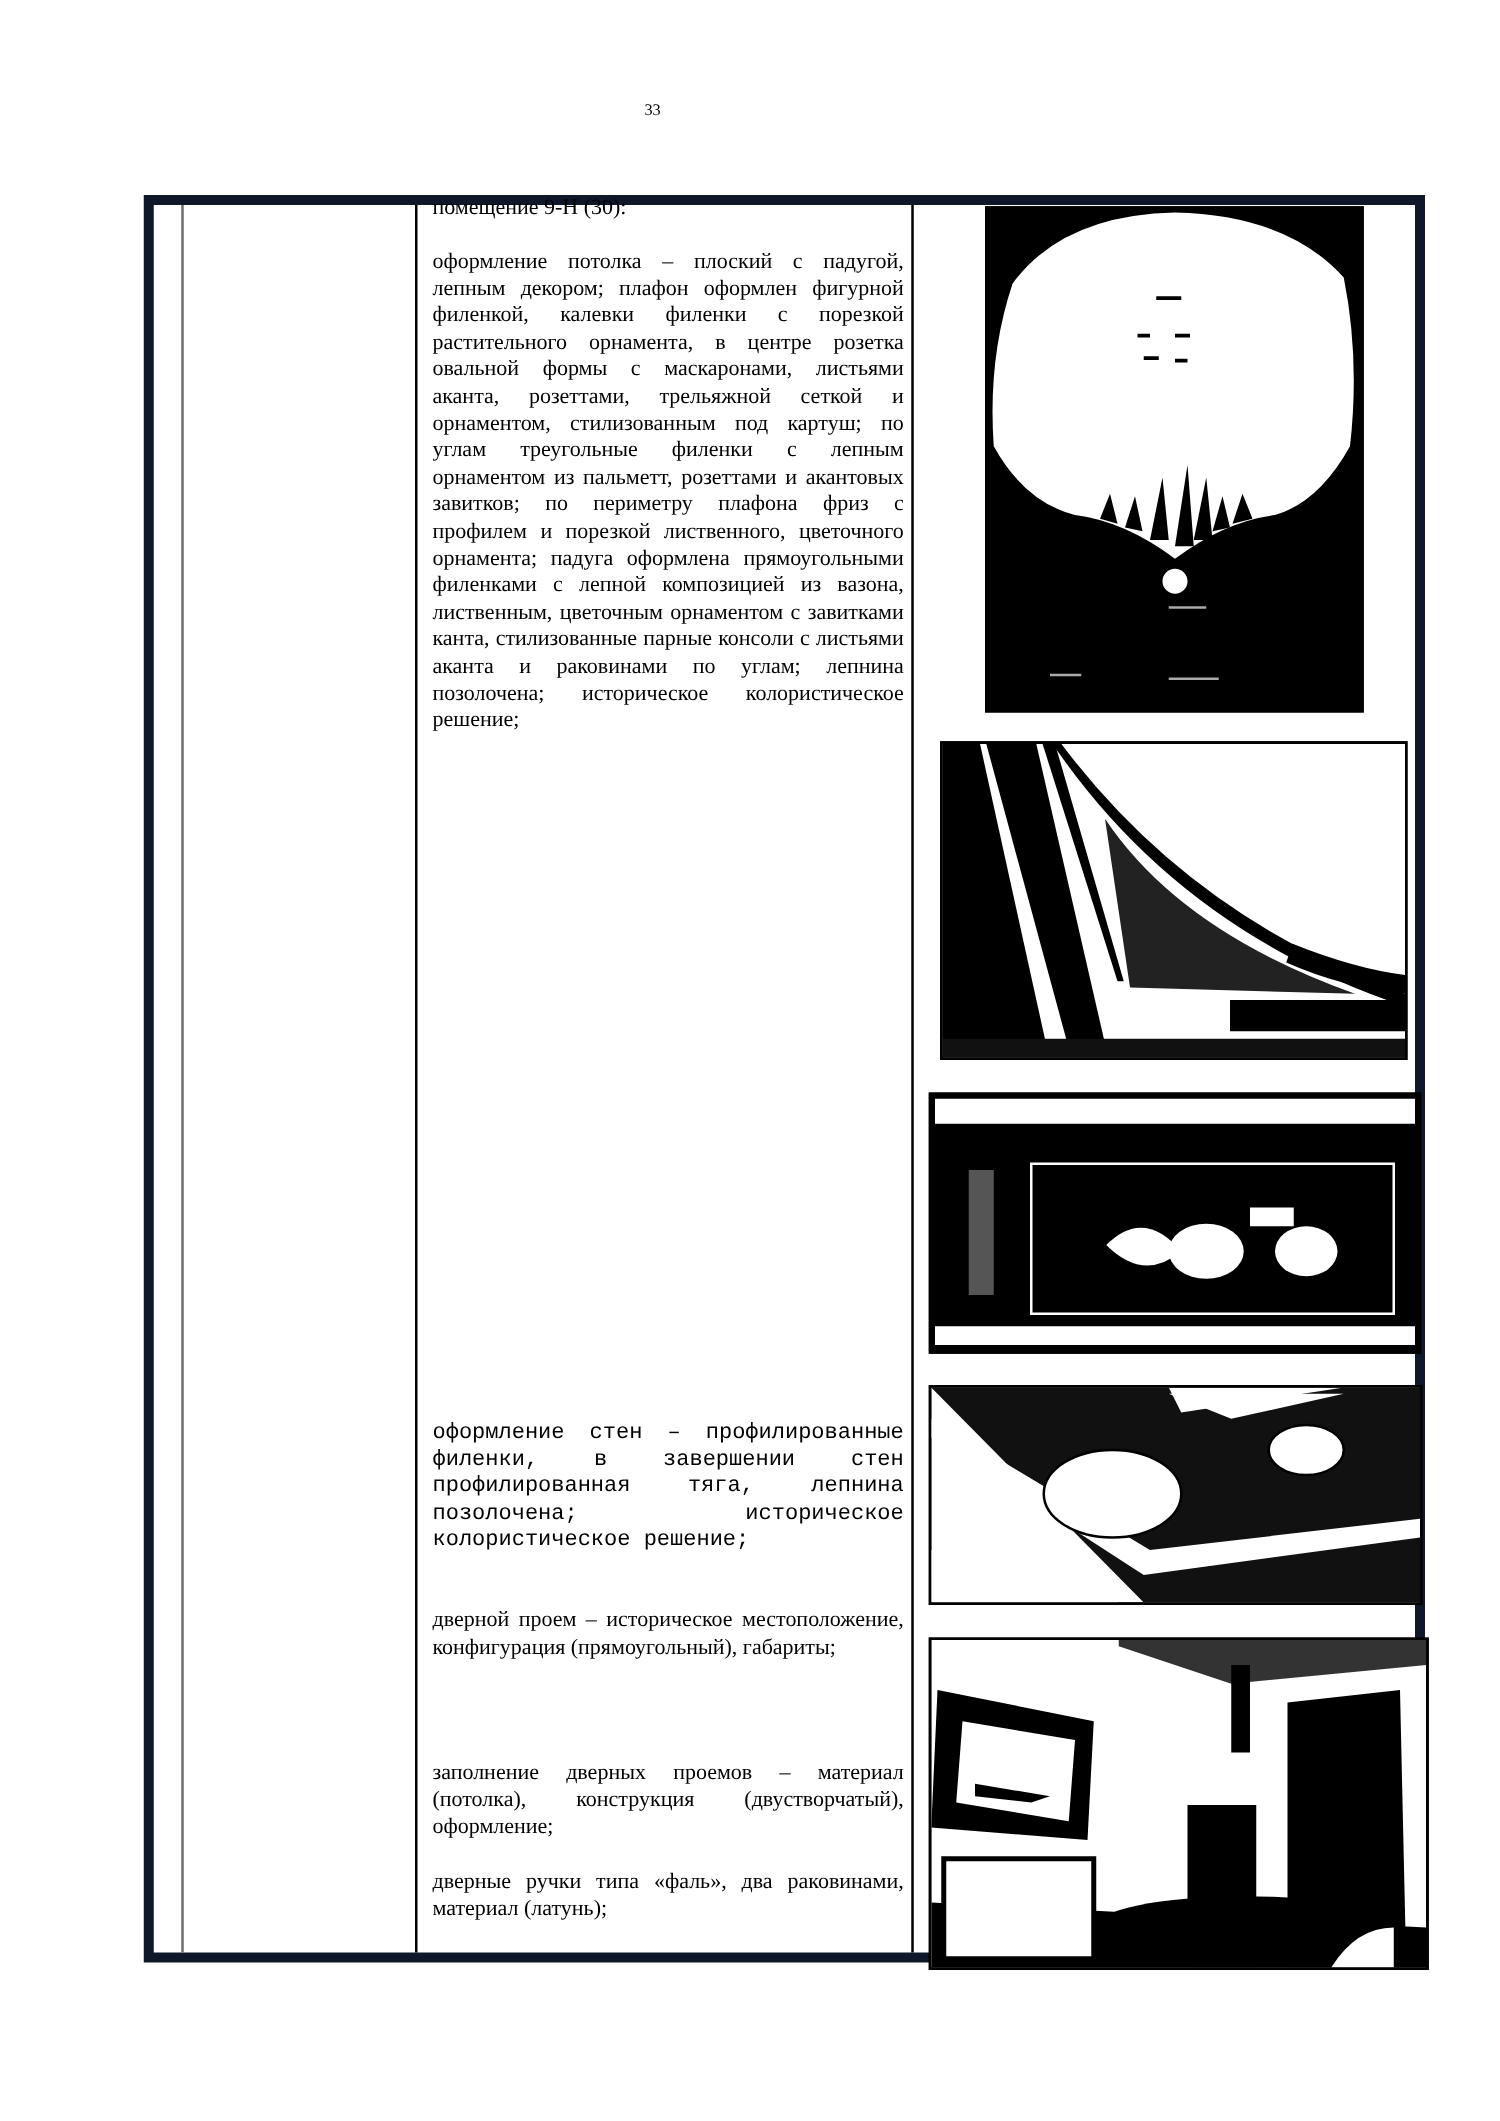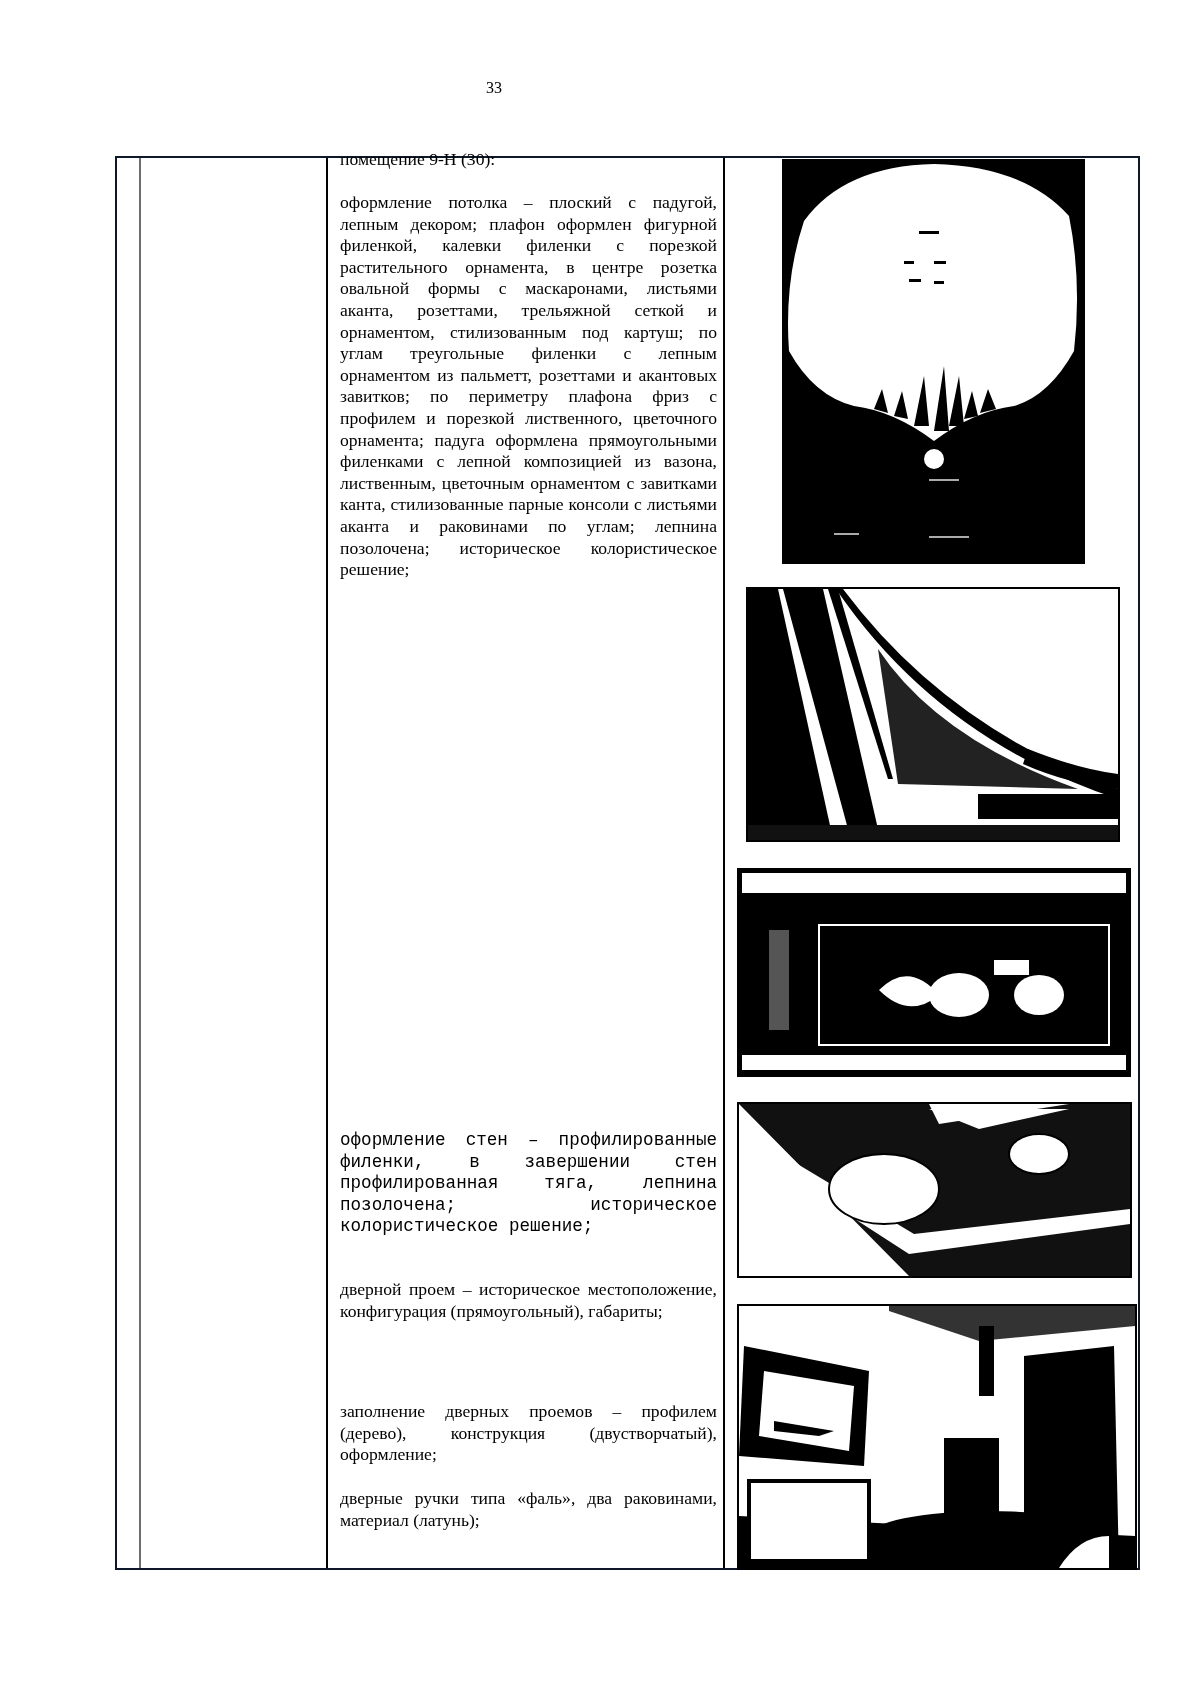--- a/index.html
+++ b/index.html
@@ -1,21 +1,21 @@
 <!DOCTYPE html>
 <html><head>
   <meta charset="utf-8">
   <style>
     html, body { margin: 0; padding: 0; background: #ffffff; }
     body { width: 1200px; height: 1697px; position: relative; overflow: hidden;
            font-family: "Liberation Serif", "DejaVu Serif", serif; color: #000; }
     .page-number { position: absolute; left: 0; width: 988px; top: 76px; text-align: center;
-                   font-size: 16px; line-height: 24px; }
+                   font-size: 13px; line-height: 24px; padding-left: 28px; }
     .table { position: absolute; left: 115px; top: 156px; width: 1025px; height: 1414px;
-             border: 2px solid #0f172a; box-sizing: border-box; }
+             border: 8px solid #0f172a; box-sizing: border-box; }
     .vline { position: absolute; top: 0; bottom: 0; }
     .v1 { left: 22px; width: 2px; background: #6e6e6e; }
     .v2 { left: 209px; width: 2px; background: #000; }
     .v3 { left: 606px; width: 2px; background: #000; }
     .text-col { position: absolute; left: 223px; top: 0; width: 377px; }
     .para { position: absolute; left: 0; width: 377px; font-size: 17.6px; line-height: 21.6px;
             text-align: justify; text-align-last: left; margin: 0; }
     .photo { position: absolute; border: 2px solid #000; box-sizing: border-box; overflow: hidden; background: #000; }
   </style>
 </head>
@@ -26,21 +26,21 @@
 <div class="table">
   <div class="vline v1"></div>
   <div class="vline v2"></div>
   <div class="vline v3"></div>
 
   <div class="text-col">
     <p class="para" style="top:-9px;">помещение 9-Н (30):</p>
     <p class="para" style="top:34px;">оформление потолка – плоский с падугой, лепным декором; плафон оформлен фигурной филенкой, калевки филенки с порезкой растительного орнамента, в центре розетка овальной формы с маскаронами, листьями аканта, розеттами, трельяжной сеткой и орнаментом, стилизованным под картуш; по углам треугольные филенки с лепным орнаментом из пальметт, розеттами и акантовых завитков; по периметру плафона фриз с профилем и порезкой лиственного, цветочного орнамента; падуга оформлена прямоугольными филенками с лепной композицией из вазона, лиственным, цветочным орнаментом с завитками канта, стилизованные парные консоли с листьями аканта и раковинами по углам; лепнина позолочена; историческое колористическое решение;</p>
     <p class="para" style="top:972px;font-family:Liberation Mono, monospace;">оформление стен – профилированные филенки, в завершении стен профилированная тяга, лепнина позолочена; историческое колористическое решение;</p>
     <p class="para" style="top:1121px;">дверной проем – историческое местоположение, конфигурация (прямоугольный), габариты;</p>
-    <p class="para" style="top:1243px;">заполнение дверных проемов – профилем (дерево), конструкция (двустворчатый), оформление;</p>
+    <p class="para" style="top:1243px;">заполнение дверных проемов – материал (потолка), конструкция (двустворчатый), оформление;</p>
     <p class="para" style="top:1330px;">дверные ручки типа «фаль», два раковинами, материал (латунь);</p>
   </div>
 
   <div class="photo" style="left:665px; top:1px; width:303px; height:405px;">
     <svg width="299" height="401" viewBox="0 0 299 401">
       <rect width="299" height="401" fill="#000"></rect>
       <path d="M20,60 Q60,5 150,3 Q240,5 285,55 Q298,120 290,190 Q265,235 230,245 Q190,250 150,280 Q110,250 70,245 Q30,235 5,190 Q0,120 20,60 Z" fill="#fff"></path>
       <g fill="#000">
         <path d="M130,265 L140,215 L145,265 Z"></path>
           <path d="M150,270 L160,205 L165,270 Z"></path>

